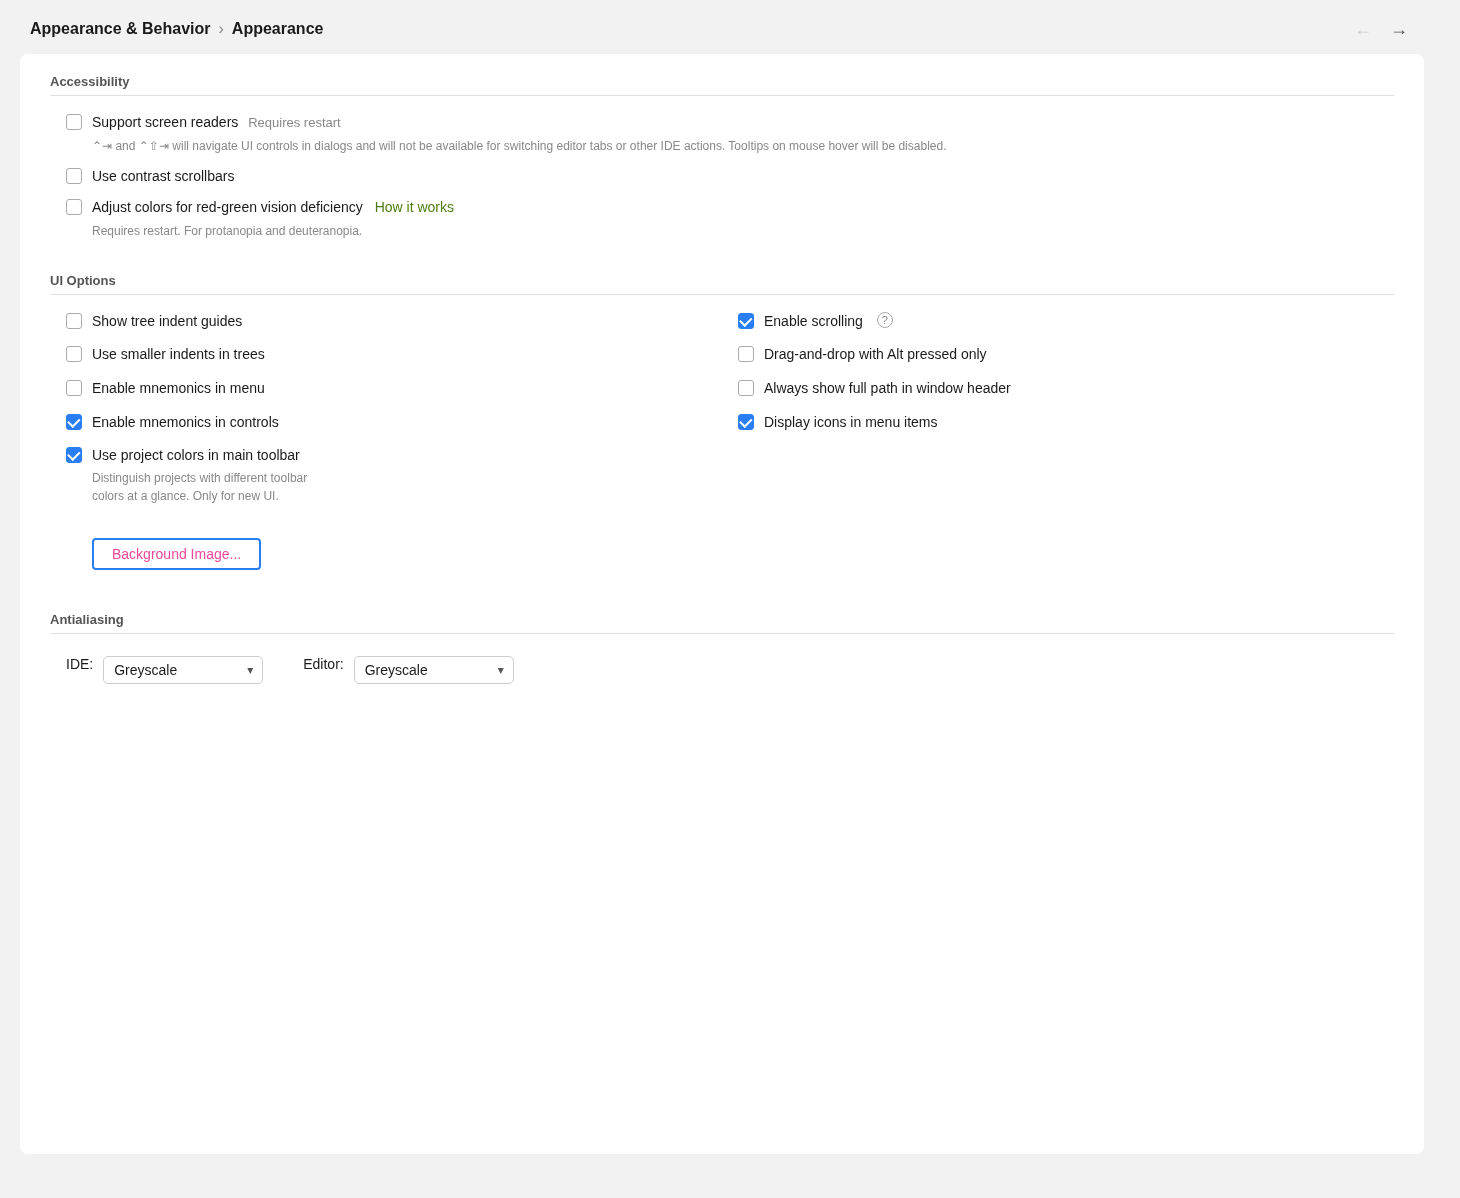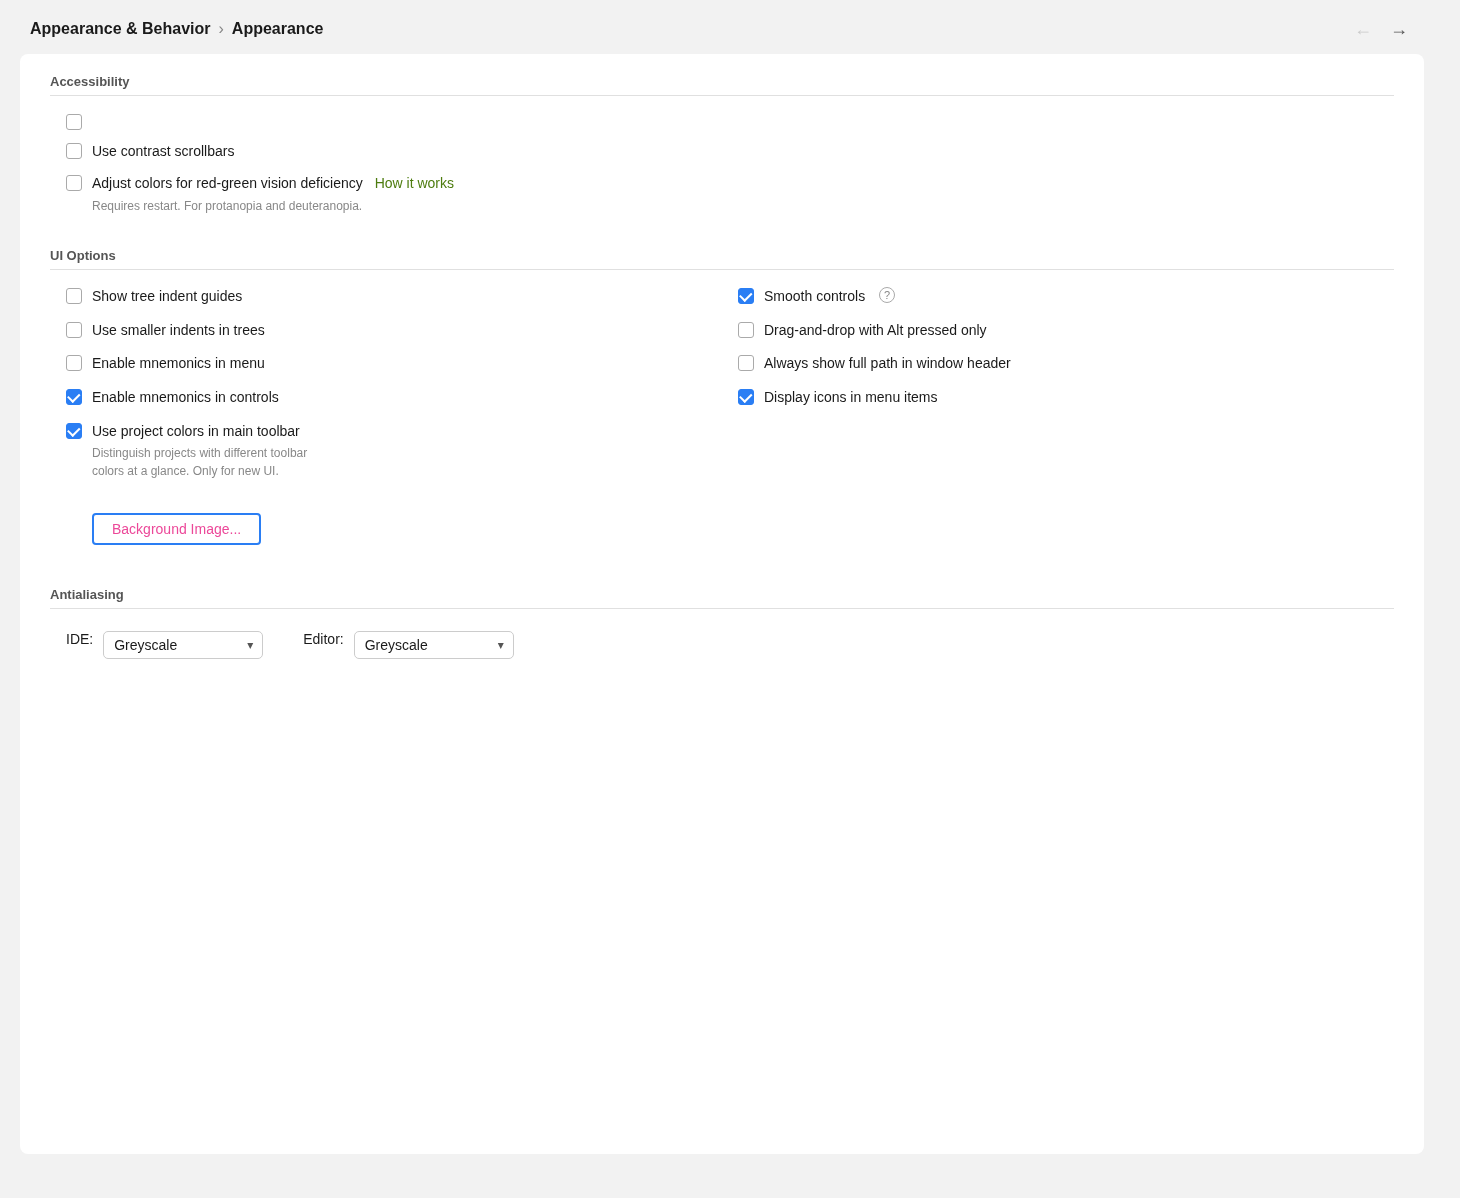--- a/index.html
+++ b/index.html
@@ -225,20 +225,25 @@
     </div>
   </div>
 
   <div class="content-area">
 
     <div class="section">
       <div class="section-title">Accessibility</div>
 
       <div class="option-row">
         <div class="checkbox-custom"></div>
+        <div>
+          <span class="option-text">Support screen readers</span>
+          <span class="requires-restart">Requires restart</span>
+          <div class="option-hint" style="margin-left:0; padding-left:0; margin-top:4px;">⌃⇥ and ⌃⇧⇥ will navigate UI controls in dialogs and will not be available for switching editor tabs or other IDE actions. Tooltips on mouse hover will be disabled.</div>
+        </div>
       </div>
 
       <div class="option-row">
         <div class="checkbox-custom"></div>
         <span class="option-text">Use contrast scrollbars</span>
       </div>
 
       <div class="option-row">
         <div class="checkbox-custom"></div>
         <div>
@@ -282,21 +287,21 @@
               <span class="option-text">Use project colors in main toolbar</span>
               <div class="option-hint" style="margin-left:0; padding-left:0; margin-top:3px;">Distinguish projects with different toolbar<br>colors at a glance. Only for new UI.</div>
             </div>
           </div>
         </div>
 
         <div class="col-options">
 
           <div class="option-row">
             <div class="checkbox-custom checked"></div>
-            <span class="option-text">Smooth controls</span>
+            <span class="option-text">Enable scrolling</span>
             <span class="help-icon">?</span>
           </div>
 
           <div class="option-row">
             <div class="checkbox-custom"></div>
             <span class="option-text">Drag-and-drop with Alt pressed only</span>
           </div>
 
           <div class="option-row">
             <div class="checkbox-custom"></div>

